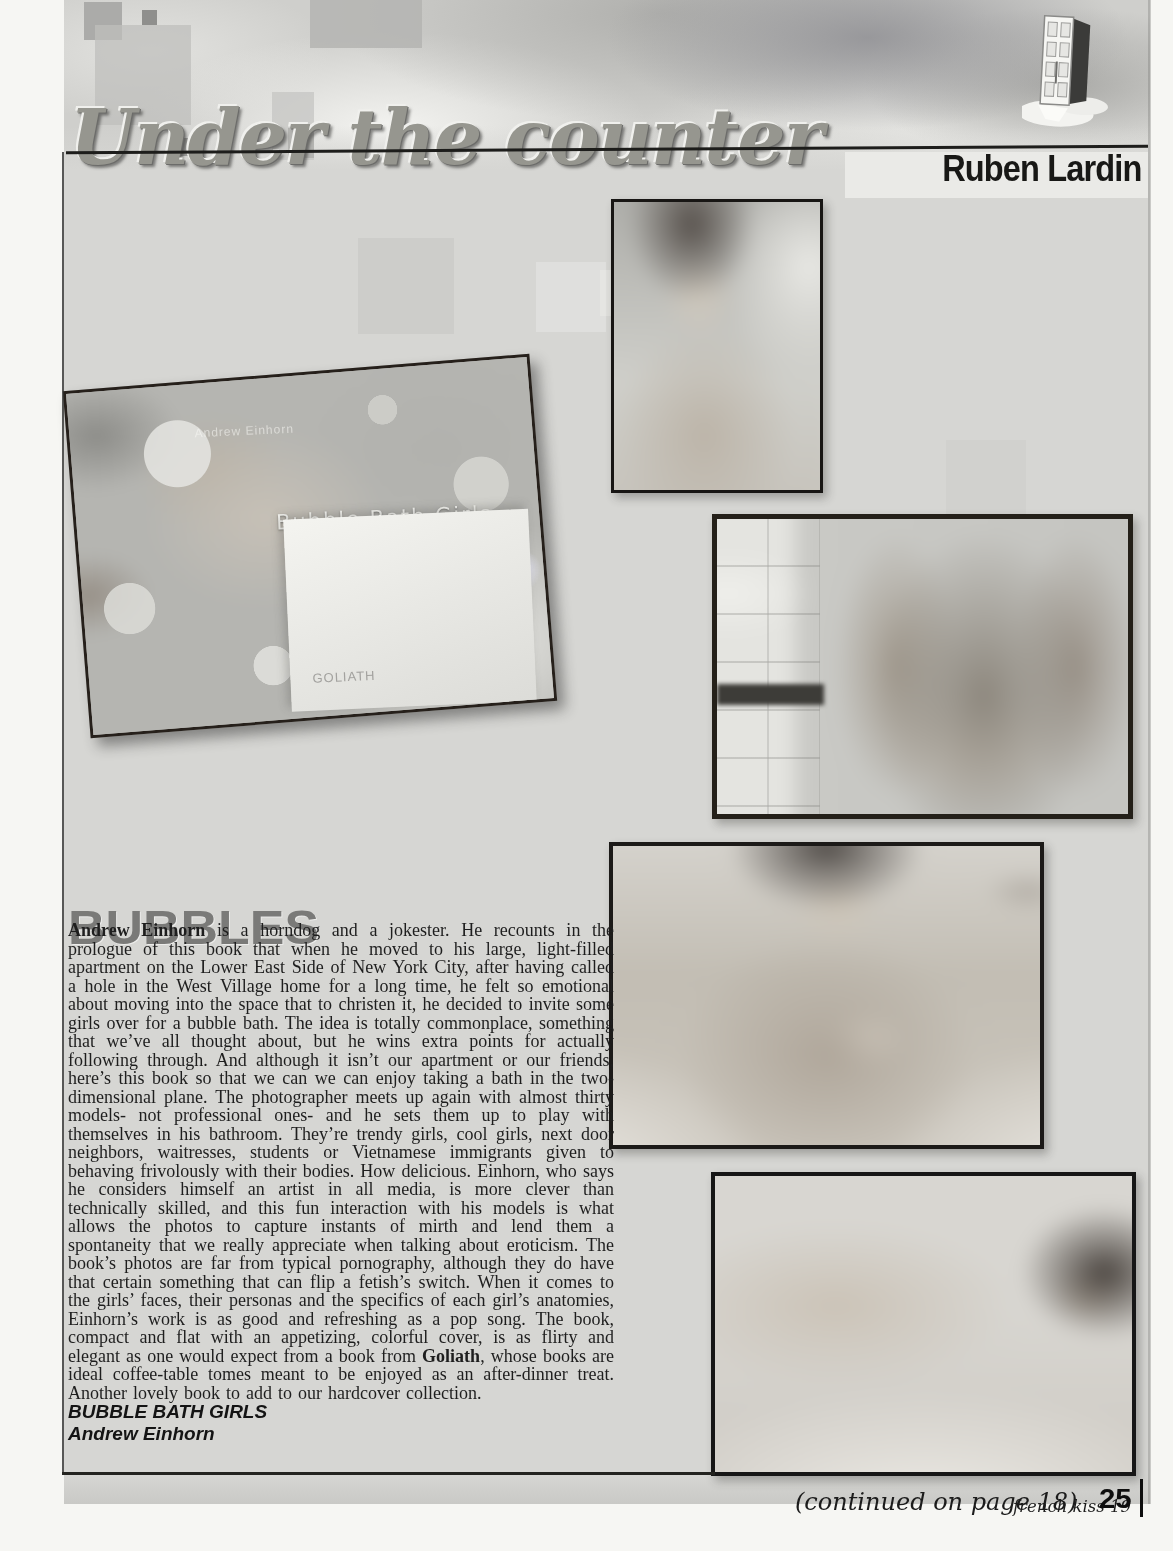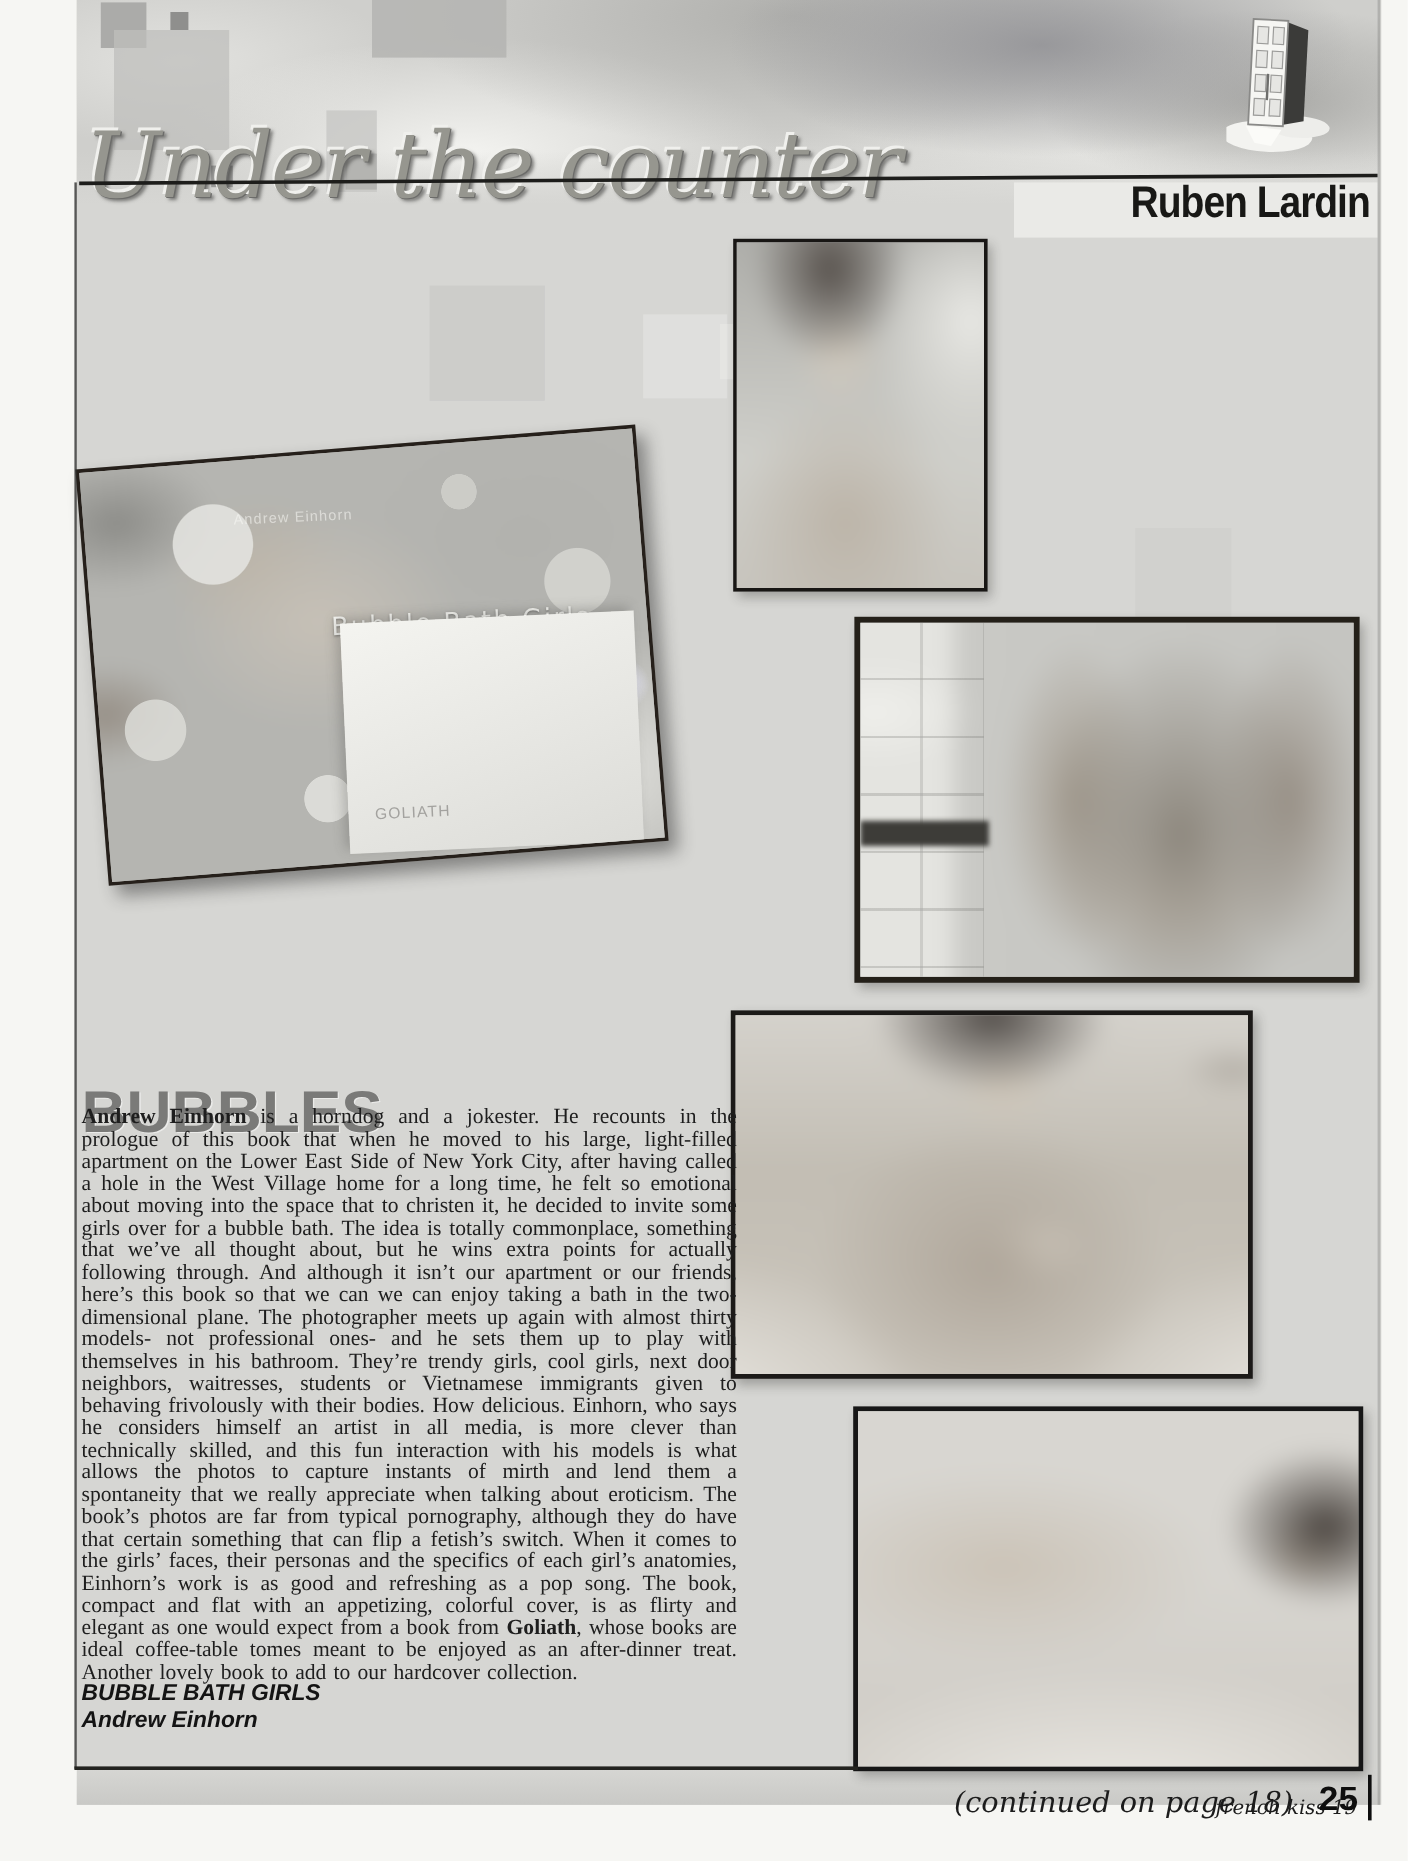--- a/index.html
+++ b/index.html
@@ -34,21 +34,21 @@
   .sq5{left:272px;top:92px;width:42px;height:68px;background:rgba(199,199,196,.8);}
   .sq6{left:176px;top:138px;width:18px;height:18px;background:#9b9b99;}
   .sq7{left:288px;top:128px;width:26px;height:30px;background:rgba(169,169,167,.7);}
   .sq8{left:358px;top:238px;width:96px;height:96px;background:rgba(196,196,193,.5);}
   .sq9{left:536px;top:262px;width:70px;height:70px;background:rgba(235,235,232,.45);}
   .sq10{left:946px;top:440px;width:80px;height:80px;background:rgba(206,206,203,.55);}
   .sq11{left:600px;top:270px;width:46px;height:46px;background:rgba(238,238,235,.4);}
 
   
   .title{position:absolute;left:70px;top:42px;font-family:"DejaVu Serif",serif;font-style:italic;
-    font-weight:normal;font-size:76px;letter-spacing:-2px;color:#96968f;white-space:nowrap;
+    font-weight:bold;font-size:76px;letter-spacing:-2px;color:#96968f;white-space:nowrap;
     text-shadow:-2px -2px 0 #f0f0ed, 1px 1px 0 #6c6c6a, 3px 3px 3px rgba(45,45,43,.55);}
   .title-rule{position:absolute;left:66px;top:148px;width:1082px;height:2.5px;background:#1d1d1b;
     transform:rotate(-0.35deg);}
   .byline-band{position:absolute;left:845px;top:152px;width:303px;height:46px;background:#eaeae7;}
   .byline{position:absolute;right:32px;top:148px;font-weight:bold;font-size:37px;letter-spacing:-1px;
     color:#181816;transform:scaleX(.88);transform-origin:right center;white-space:nowrap;}
 
   
   .door-graphic{position:absolute;left:1022px;top:4px;width:88px;height:128px;}
 

